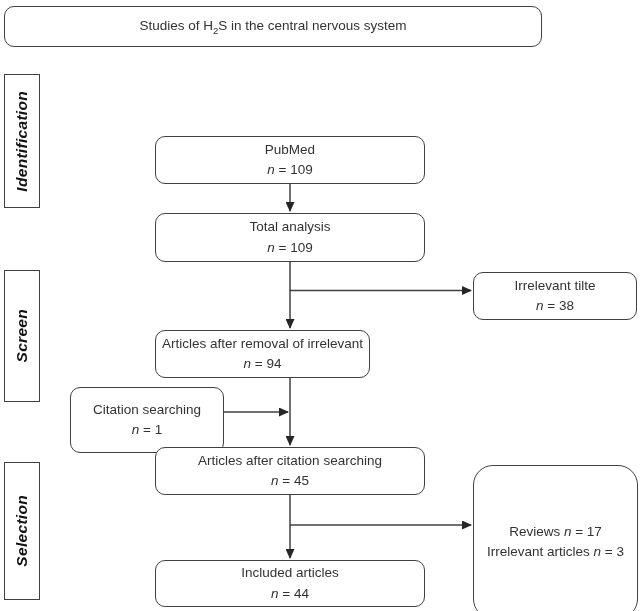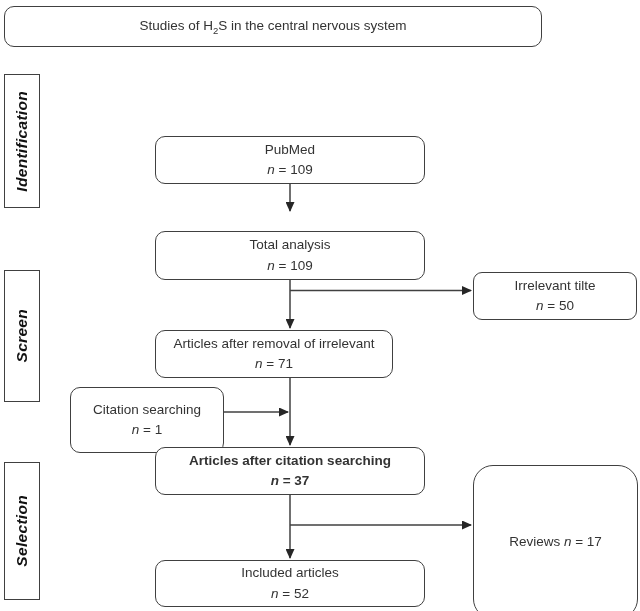--- a/index.html
+++ b/index.html
@@ -108,47 +108,48 @@
   </div>
   <div class="stage-label" style="left:4px; top:462px; width:36px; height:138px;">
     <span>Selection</span>
   </div>
 
   <div class="box" style="left:155px; top:88px; width:270px; height:48px;margin-top:48px;">
     <div>PubMed</div>
     <div><i>n</i> <span>= 109</span></div>
   </div>
 
-  <div class="box" style="left:155px; top:231px; width:270px; height:49px;">
+  <div class="box" style="left:155px; top:213px; width:270px; height:49px;">
     <div>Total analysis</div>
     <div><i>n</i> <span>= 109</span></div>
   </div>
 
-  <div class="box" style="left:473px; top:272px; width:164px; height:48px;border-radius:9px;">
+  <div class="box" style="left:473px; top:272px; width:164px; height:48px;">
     <div>Irrelevant tilte</div>
-    <div><i>n</i> <span>= 50</span></div>
+    <div><i>n</i> <span>= 38</span></div>
   </div>
 
-  <div class="box" style="left:155px; top:330px; width:238px; height:48px;">
+  <div class="box" style="left:155px; top:330px; width:215px; height:48px;">
     <div>Articles after removal of irrelevant</div>
-    <div><i>n</i> <span>= 71</span></div>
+    <div><i>n</i> <span>= 94</span></div>
   </div>
 
   <div class="box" style="left:70px; top:387px; width:154px; height:66px;">
     <div>Citation searching</div>
     <div><i>n</i> <span>= 1</span></div>
   </div>
 
-  <div class="box" style="left:155px; top:447px; width:270px; height:48px;font-weight:bold;">
+  <div class="box" style="left:155px; top:447px; width:270px; height:48px;">
     <div>Articles after citation searching</div>
-    <div><i>n</i> <span>= 37</span></div>
+    <div><i>n</i> <span>= 45</span></div>
   </div>
 
   <div class="box rounder" style="left:473px; top:465px; width:165px; height:154px;">
     <div><span>Reviews </span><i>n</i><span> = 17</span></div>
+    <div><span>Irrelevant articles </span><i>n</i><span> = 3</span></div>
   </div>
 
   <div class="box" style="left:155px; top:560px; width:270px; height:47px;">
     <div>Included articles</div>
-    <div><i>n</i> <span>= 52</span></div>
+    <div><i>n</i> <span>= 44</span></div>
   </div>
 
 </div>
 
 </body></html>

